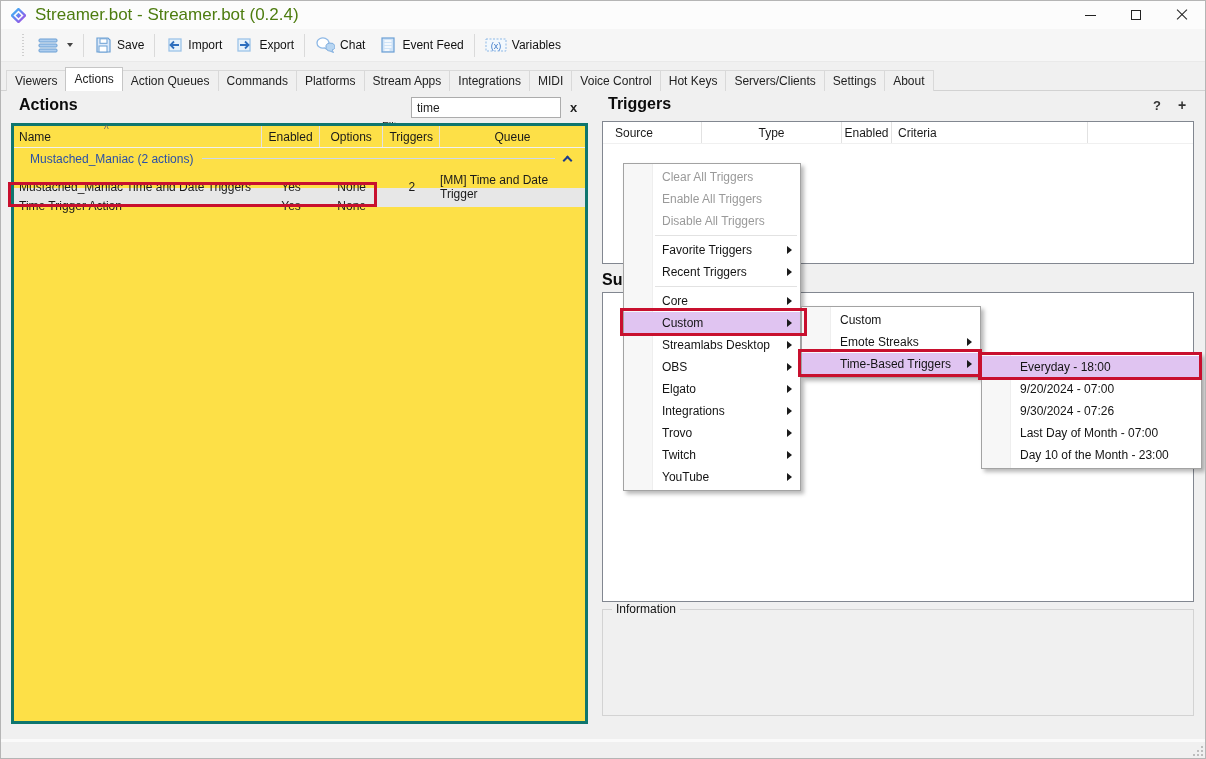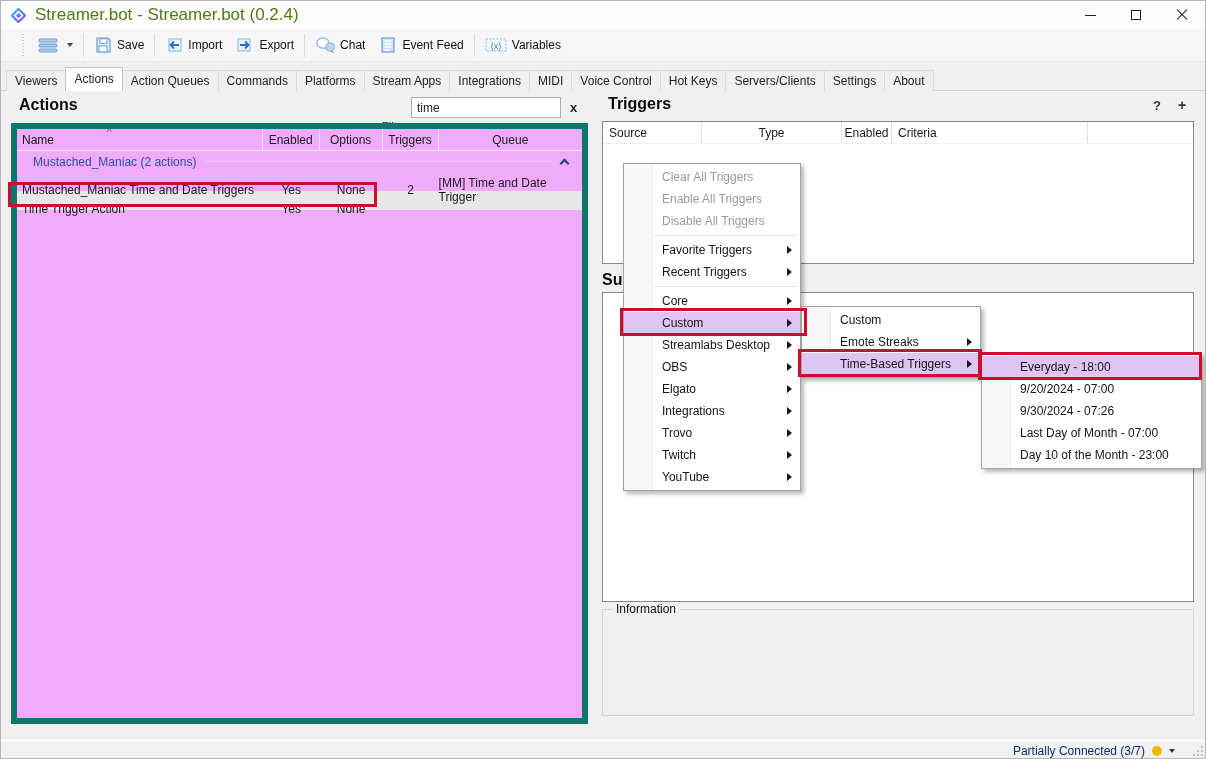--- a/index.html
+++ b/index.html
@@ -34,36 +34,36 @@
   .tab { height:21px; line-height:20px; padding:0 8px; background:#f0f0f0; border:1px solid #d9d9d9; border-bottom:none; margin-right:-1px; font-size:12px; color:#222; }
   .tab.selected { background:#ffffff; height:24px; line-height:23px; border-color:#c6c6c6; position:relative; z-index:3; }
   
   .panel-title { position:absolute; font-size:16px; font-weight:bold; color:#0c0c0c; }
   .filter-label { position:absolute; left:381px; top:119px; font-size:11px; color:#222; }
   .filter-input { position:absolute; left:410px; top:96px; width:150px; height:21px; border:1px solid #acacac; background:#fff; font-family:"Liberation Sans",sans-serif; font-size:12px; padding:0 5px; color:#222; }
   .filter-clear { position:absolute; left:569px; top:99px; font-size:13px; font-weight:bold; color:#222; }
   .t-help { position:absolute; left:1152px; top:97px; font-size:13px; font-weight:bold; color:#333; }
   .t-add  { position:absolute; left:1177px; top:96px; font-size:14px; font-weight:bold; color:#333; }
   
-  .actions-box { position:absolute; left:10px; top:122px; width:577px; height:601px; background:#f0abfc; border:6px solid #0f766e; }
+  .actions-box { position:absolute; left:10px; top:122px; width:577px; height:601px; background:#fde047; border:3px solid #0f766e; }
   .lv-header { display:flex; height:22px; border-bottom:1px solid #f0f0f0; position:relative; }
   .lv-hcell { border-right:1px solid #e2e2e2; display:flex; align-items:center; justify-content:center; font-size:12px; color:#1a1a1a; }
   .lv-hcell.name { justify-content:flex-start; padding-left:5px; position:relative; }
   .sort-caret { position:absolute; left:90px; top:-2px; font-size:10px; color:#666; }
   .c-name { width:250px; } .c-en { width:58px; } .c-opt { width:64px; } .c-trg { width:57px; } .c-q { width:146px; border-right:none; }
   .group-row { height:21px; display:flex; align-items:center; padding-left:16px; color:#2a50a8; font-size:12px; }
   .group-line { flex:1; height:1px; background:#ccd8ee; margin:0 9px 0 9px; }
   .group-chevron { width:7px; height:7px; border-left:2px solid #1b3c8c; border-top:2px solid #1b3c8c; transform:rotate(45deg); margin-right:14px; margin-top:3px; }
   .lv-row { height:19px; display:flex; align-items:center; font-size:12px; }
   .lv-row.selected { background:#e7e7e7; }
   .lv-cell { display:flex; align-items:center; justify-content:center;margin-top:16px; }
   .lv-cell.name { justify-content:flex-start; padding-left:5px; }
   
   .triggers-box { position:absolute; left:601px; top:120px; width:592px; height:143px; background:#fff; border:1px solid #828790; }
-  .tc-src { width:99px; justify-content:flex-start; padding-left:6px; } .tc-type { width:140px; } .tc-en { width:50px; } .tc-crit { width:196px; justify-content:flex-start; padding-left:6px; } .tc-rest { flex:1; border-right:none; }
+  .tc-src { width:99px; justify-content:flex-start; padding-left:12px; } .tc-type { width:140px; } .tc-en { width:50px; } .tc-crit { width:196px; justify-content:flex-start; padding-left:6px; } .tc-rest { flex:1; border-right:none; }
   .subactions-box { position:absolute; left:601px; top:291px; width:592px; height:310px; background:#fff; border:1px solid #828790; }
   
   .info-group { position:absolute; left:601px; top:608px; width:592px; height:107px; border:1px solid #d3d3d3; background:#f0f0f0; }
   .info-label { position:absolute; left:611px; top:601px; background:#f0f0f0; padding:0 4px; font-size:12px; color:#111; z-index:1; }
   
   .statusgap { position:absolute; left:0; top:738px; width:100%; height:3px; background:#fafafa; }
   .statusbar { position:absolute; left:0; top:741px; width:100%; height:18px; background:#f1f1f1; display:flex; align-items:center; justify-content:flex-end; padding-right:30px; gap:7px; }
   .status-text { font-size:12px; color:#0c2d6b; }
   .status-dot { width:10px; height:10px; border-radius:50%; background:#f2b70a; }
   .status-caret { width:0; height:0; border-left:3px solid transparent; border-right:3px solid transparent; border-top:4px solid #333; }
@@ -345,20 +345,15 @@
         <span>Day 10 of the Month - 23:00</span>
       </div>
   </div>
 
   <div class="redbox" id="red-row"></div>
   <div class="redbox" id="red-custom"></div>
   <div class="redbox" id="red-timebased"></div>
   <div class="redbox" id="red-everyday"></div>
 
   <div class="statusgap"></div>
-  <div class="statusbar">
-    <span class="status-text">Partially Connected (3/7)</span>
-    <span class="status-dot"></span>
-    <span class="status-caret"></span>
-  </div>
   <div class="resize-grip"></div>
 
 </div>
 
 </body></html>

